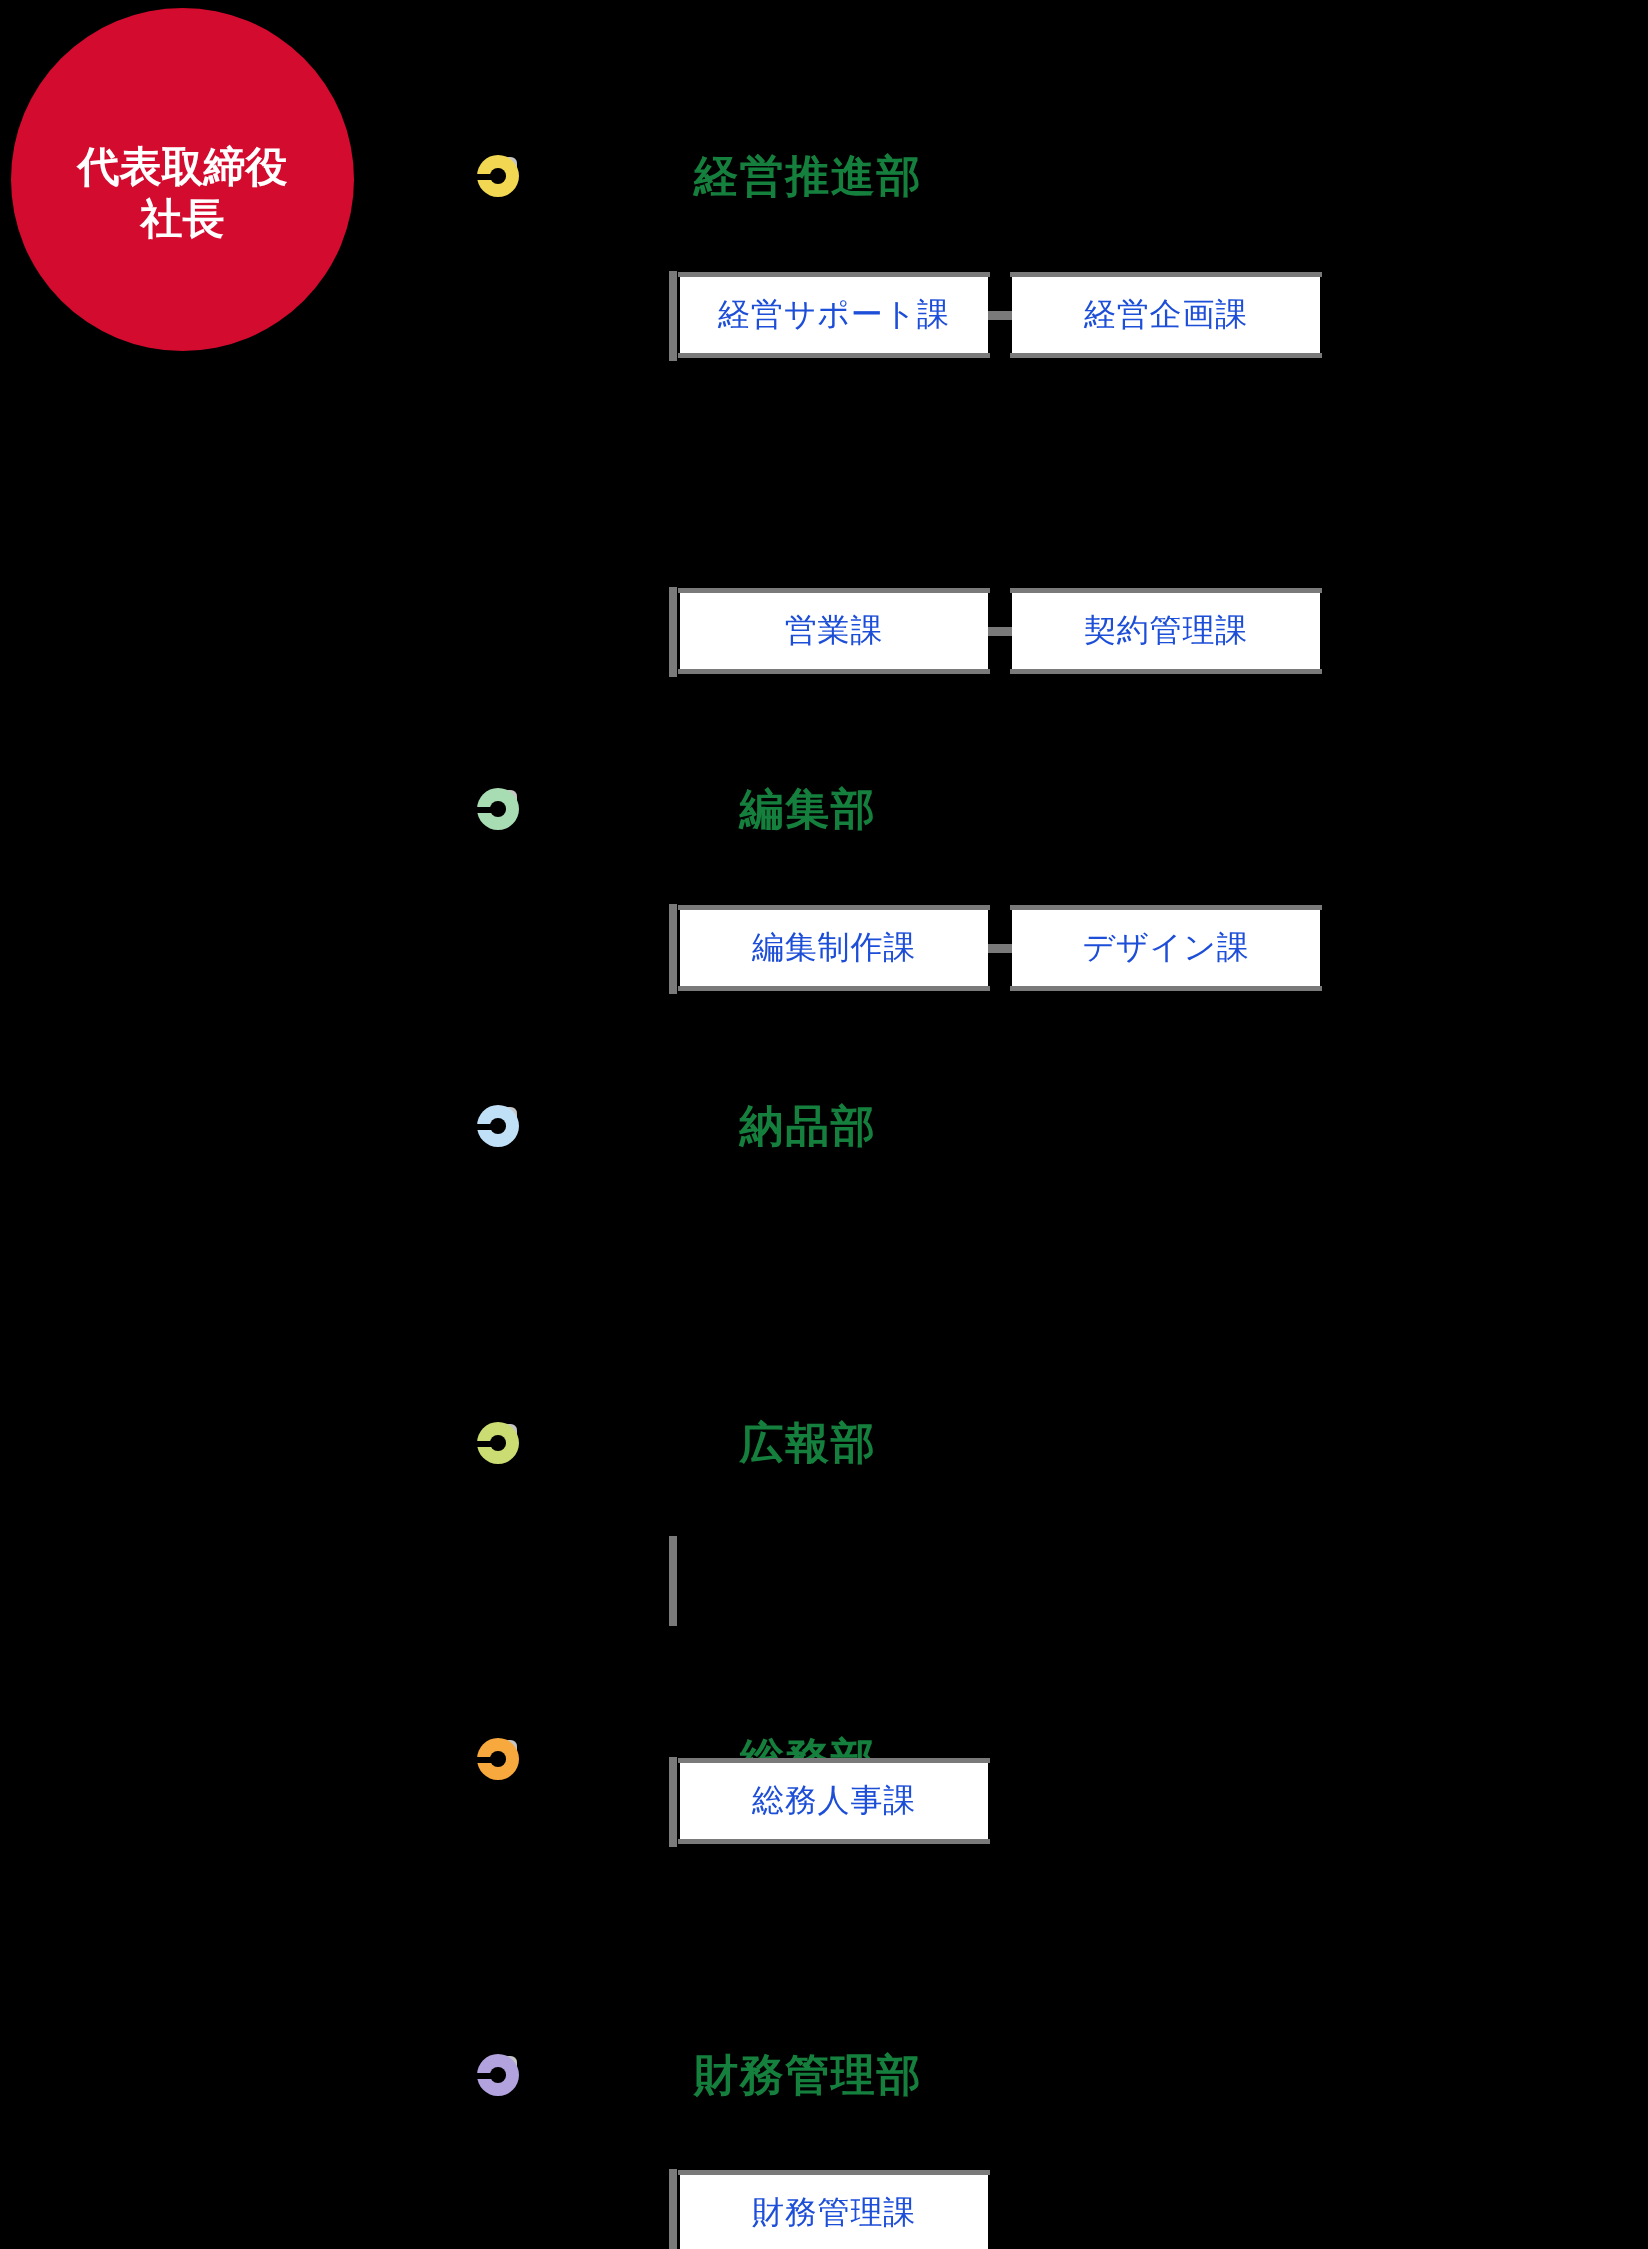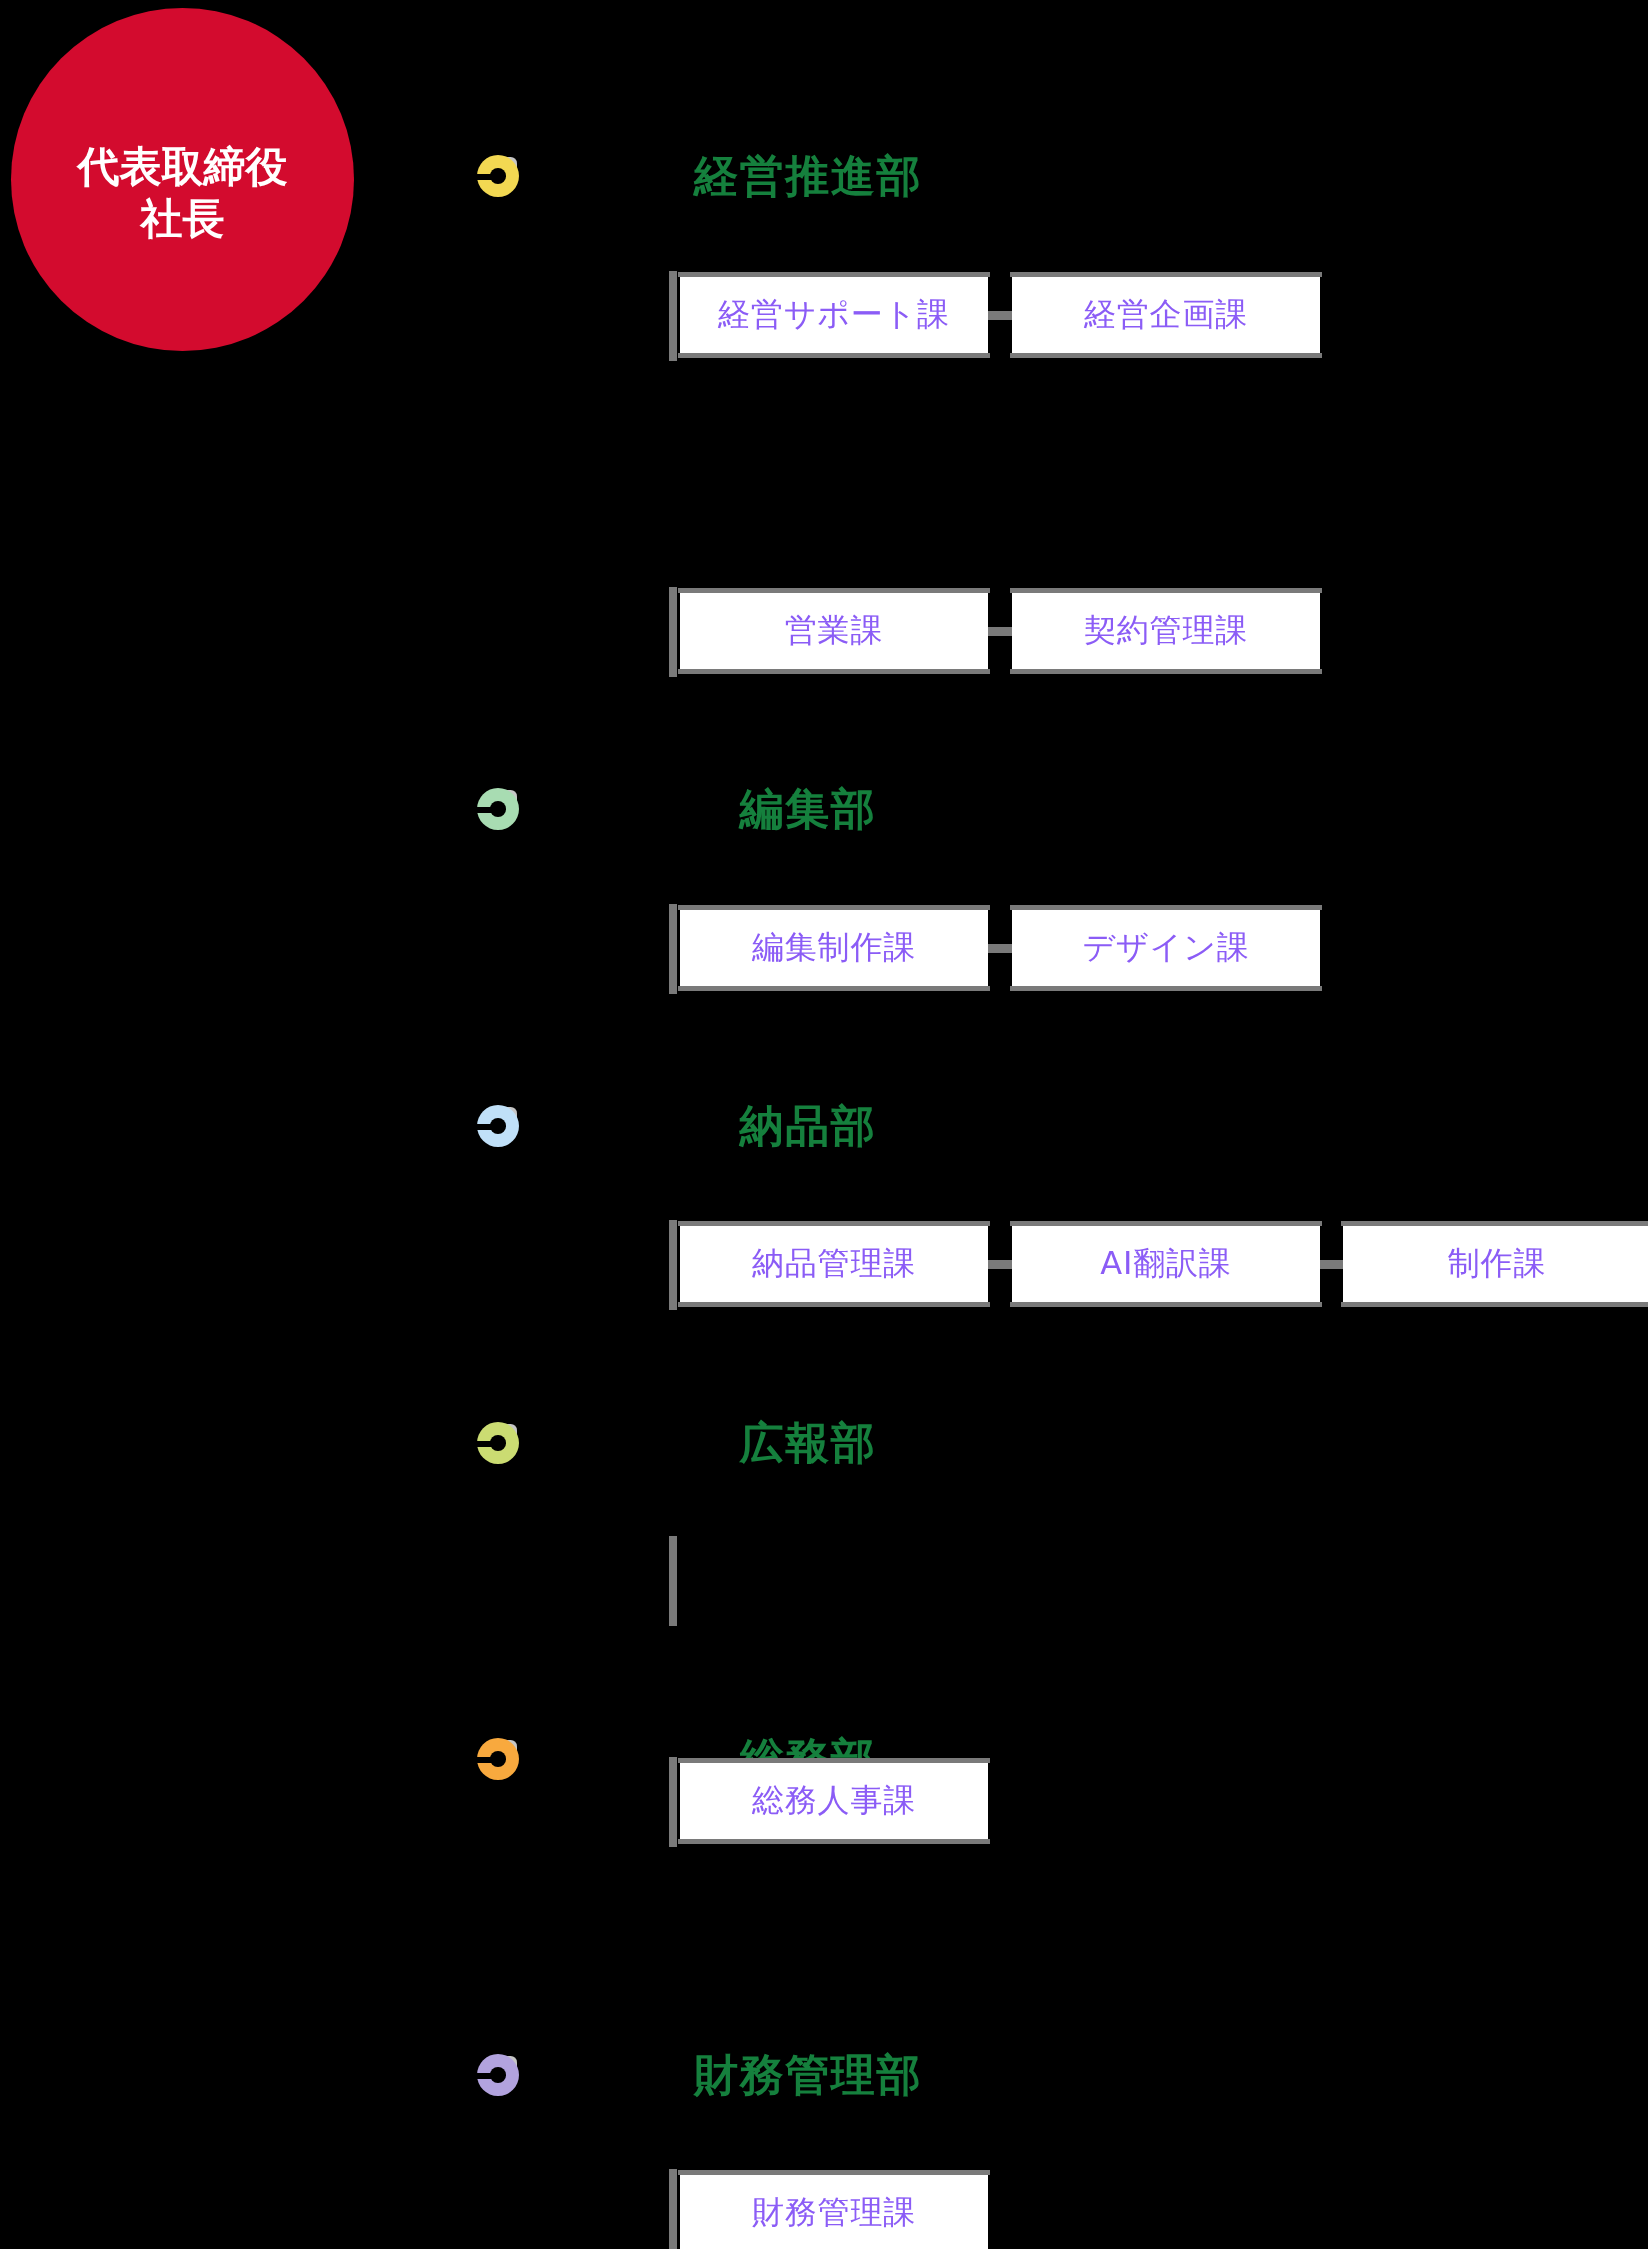--- a/index.html
+++ b/index.html
@@ -49,21 +49,21 @@
   .units{position:absolute;left:0;width:100%;height:76px;}
   .trunk{
     position:absolute;left:669px;top:-6.3px;width:7.9px;height:90px;
     background:#7a7a7a;
   }
   .unit{
     position:absolute;top:0;width:308px;height:76px;background:#fff;
     display:flex;align-items:center;justify-content:center;
   }
   .unit .label{
-    color:#8b5cf6;font-size:32px;font-weight:500;letter-spacing:0.8px;white-space:nowrap;
+    color:#1d4ed8;font-size:32px;font-weight:500;letter-spacing:0.8px;white-space:nowrap;
   }
   .unit .bar{
     position:absolute;left:-1.6px;width:calc(100% + 3.1px);height:4.7px;background:#7a7a7a;
   }
   .unit .bar.top{top:-4.7px;}
   .unit .bar.bot{bottom:-4.7px;}
   .nub{
     position:absolute;top:34px;width:27px;height:9.4px;background:#7a7a7a;
   }
   .c1{left:680px;}
@@ -149,40 +149,20 @@
 
   <div class="dept" style="top:1101px">
     <div class="pin">
       <span class="shadow"></span>
       <span class="circle" style="background-color: rgb(192, 224, 248);"></span>
       <span class="needle"></span>
       <span class="dot"></span>
     </div>
     <div class="title">納品部</div>
   </div>
-  <div class="units" style="top:1226px">
-    <span class="trunk"></span>
-    <span class="nub g1"></span>
-    <span class="nub g2"></span>
-    <div class="unit c1">
-      <i class="bar top"></i>
-      <span class="label">納品管理課</span>
-      <i class="bar bot"></i>
-    </div>
-    <div class="unit c2">
-      <i class="bar top"></i>
-      <span class="label">AI翻訳課</span>
-      <i class="bar bot"></i>
-    </div>
-    <div class="unit c3">
-      <i class="bar top"></i>
-      <span class="label">制作課</span>
-      <i class="bar bot"></i>
-    </div>
-  </div>
 
   <div class="dept" style="top:1418px">
     <div class="pin">
       <span class="shadow"></span>
       <span class="circle" style="background-color: rgb(203, 220, 114);"></span>
       <span class="needle"></span>
       <span class="dot"></span>
     </div>
     <div class="title">広報部</div>
   </div>

